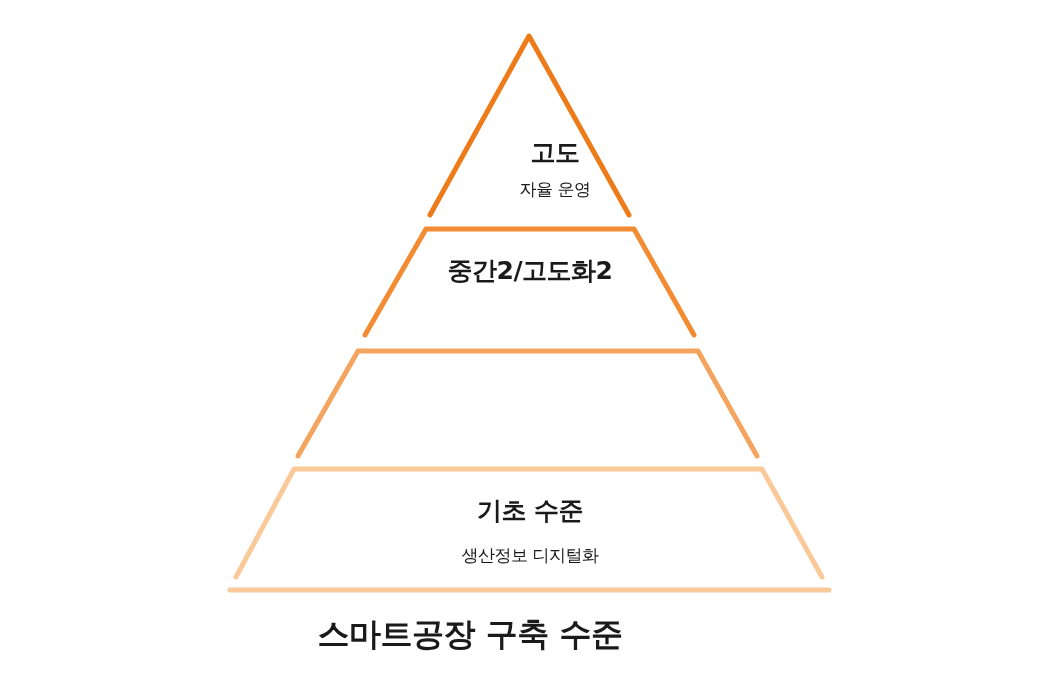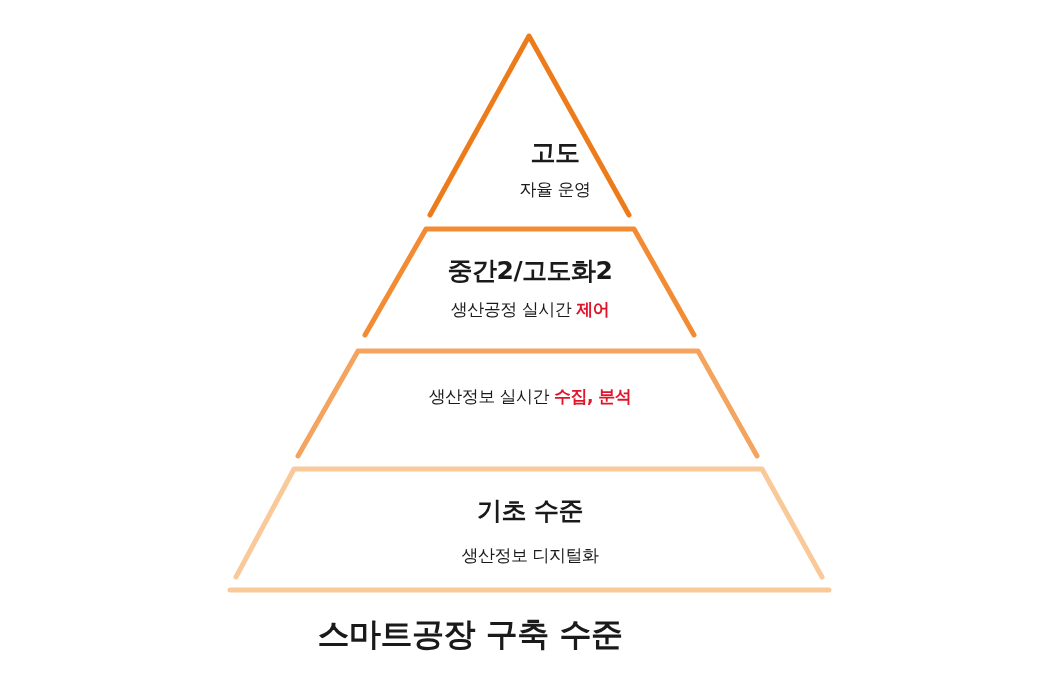--- a/index.html
+++ b/index.html
@@ -74,29 +74,23 @@
 
 <div class="level-label" style="top:138px;padding-left:25px;">
   <div class="level-title">고도</div>
   <div class="level-sub" style="margin-top:8px;">
     <span>자율 운영</span><span class="hl"></span>
   </div>
 </div>
 
 <div class="level-label" style="top:256px;">
   <div class="level-title">중간2/고도화2</div>
-  <div class="level-sub" style="margin-top:10px;">
-    <span>생산공정 실시간 </span><span class="hl">제어</span>
-  </div>
 </div>
 
 <div class="level-label" style="top:373px;">
-  <div class="level-sub" style="margin-top:10px;">
-    <span>생산정보 실시간 </span><span class="hl">수집, 분석</span>
-  </div>
 </div>
 
 <div class="level-label" style="top:496px;">
   <div class="level-title">기초 수준</div>
   <div class="level-sub" style="margin-top:16px;">
     <span>생산정보 디지털화</span><span class="hl"></span>
   </div>
 </div>
 
 <div class="caption">스마트공장 구축 수준</div>

